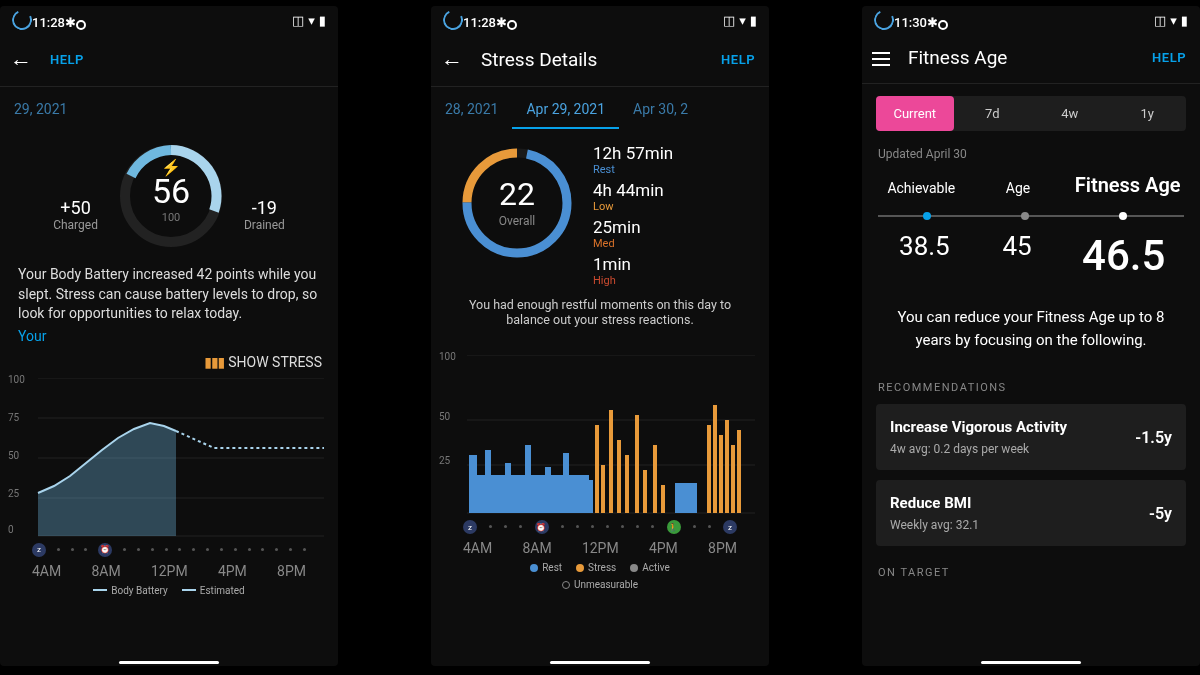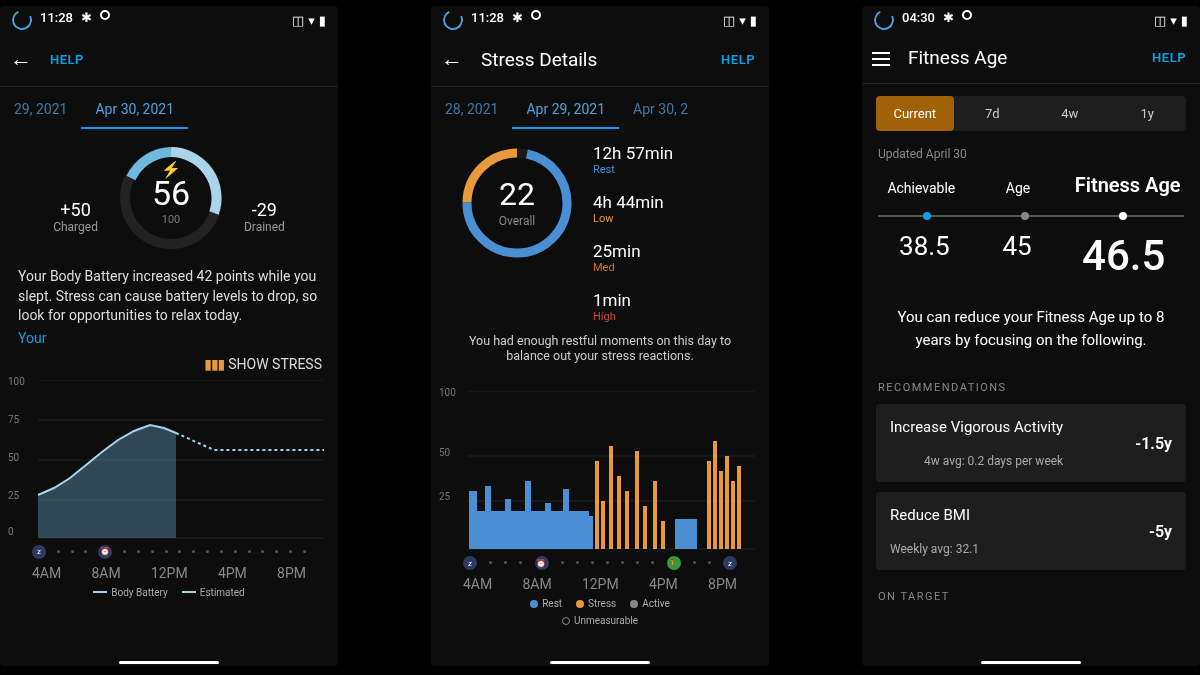--- a/index.html
+++ b/index.html
@@ -25,21 +25,21 @@
   
   .statusbar {
     height: 28px;
     display: flex;
     justify-content: space-between;
     align-items: center;
     padding: 0 12px;
     font-size: 13px;
     font-weight: 500;
   }
-  .sb-left { display: flex; align-items: flex-start; gap: 8px; }
+  .sb-left { display: flex; align-items: flex-end; }
   .sb-right { display: flex; align-items: center; gap: 4px; }
   .ring {
     width: 20px; height: 20px; border: 2px solid #4aa3e0; border-radius: 50%;
     border-top-color: transparent; transform: rotate(20deg);
   }
   .circ { width: 10px; height: 10px; border: 2px solid #fff; border-radius: 50%; }
   .fan { font-size: 13px; }
   
   .header {
     display: flex;
@@ -58,33 +58,33 @@
   .datetab { padding: 6px 14px 10px; color: #4aa3e0; }
   .datetab.dim { color: #3a7aa8; }
   .datetab.active { border-bottom: 2px solid #07a1e9; }
   
   .rangetabs {
     display: flex; margin: 12px 14px 0;
     background: #1e1e1e; border-radius: 4px;
     font-size: 13px;
   }
   .rangetab { flex: 1; text-align: center; padding: 10px 0; color: #ccc; }
-  .rangetab.active { background: #a16207; color: #fff; border-radius: 4px; }
+  .rangetab.active { background: #ec4899; color: #fff; border-radius: 4px; }
   
   .bb-row {
     display: flex; align-items: center; justify-content: center;
     gap: 18px; margin-top: 14px;
   }
   .side { text-align: center; }
   .side .num { font-size: 18px; margin-top: 36px; }
   .side .lbl { font-size: 12px; color: #999; }
   .gauge-svg { display: block; }
   
   .stress-row { display: flex; align-items:flex-start; gap: 16px; margin: 14px 0 0 26px; }
-  .stress-stats { display:flex; flex-direction:column; gap:16px; }
+  .stress-stats { display:flex; flex-direction:column; gap:4px; }
   .ss-val { font-size: 17px; }
   .ss-lbl { font-size: 11px; }
   .c-rest { color: #4a8fd3; }
   .c-low { color: #e89a3a; }
   .c-med { color: #d9722a; }
   .c-high { color: #c94a2f; }
   
   .desc {
     font-size: 14px; color: #ddd; line-height: 1.4;
     padding: 14px 18px 4px;
@@ -119,22 +119,22 @@
   .fage-dot { width:8px; height:8px; border-radius:50%; position:absolute; top:1px; transform:translateX(-50%); }
   .fage-nums { display:flex; padding: 6px 16px; }
   .fage-num { flex:1; text-align:center; font-size:26px; }
   .fage-num.big { font-size:42px; font-weight:500; flex:1.3; }
   .fage-desc { text-align:center; font-size:15px; padding: 20px 24px; line-height:1.5; }
   .sect-head { color:#888; font-size:11px; letter-spacing:1.5px; padding: 10px 16px 6px; }
   .card {
     background:#1e1e1e; margin: 4px 14px 10px; padding: 14px 14px;
     border-radius:4px; display:flex; justify-content:space-between; align-items:center;
   }
-  .card-left .ctitle { font-size:15px; font-weight:400; }
-  .card-left .csub { font-size:12px; color:#aaa; margin-top:18px;text-align:right; }
+  .card-left .ctitle { font-size:15px; font-weight:700; }
+  .card-left .csub { font-size:12px; color:#aaa; margin-top:6px; }
   .card .delta { font-size:16px; font-weight:600; }
   .nav-handle { position:absolute; bottom:2px; left:50%; transform:translateX(-50%); width:100px; height:3px; background:#fff; border-radius:2px; }
 </style>
 </head>
 <body>
 
 <div class="phone">
   <div class="statusbar">
     <div class="sb-left">
       <span class="ring"></span>
@@ -148,38 +148,37 @@
       <span>▮</span>
     </div>
   </div>
   <div class="header">
     <span class="back-arrow">←</span>
     <span class="help">HELP</span>
   </div>
   <div class="divider"></div>
   <div class="datetabs">
     <div class="datetab dim">29, 2021</div>
-    <div class="datetab active">Apr 30, 2021</div>
   </div>
 
   <div class="bb-row">
     <div class="side">
       <div class="num">+50</div>
       <div class="lbl">Charged</div>
     </div>
     <svg class="gauge-svg" width="110" height="110">
       <circle cx="55" cy="55" r="46" fill="none" stroke="#222" stroke-width="10"></circle>
       <path d="M55 9 A46 46 0 0 1 98 70" fill="none" stroke="#a9d4ec" stroke-width="10" stroke-linecap="butt"></path>
       <path d="M55 9 A46 46 0 0 0 15 35" fill="none" stroke="#6fb8df" stroke-width="10"></path>
       <text x="55" y="62" text-anchor="middle" fill="#fff" font-size="34">56</text>
       <text x="55" y="80" text-anchor="middle" fill="#777" font-size="11">100</text>
       <text x="55" y="32" text-anchor="middle" fill="#555" font-size="16">⚡</text>
     </svg>
     <div class="side">
-      <div class="num">-29</div>
+      <div class="num">-19</div>
       <div class="lbl">Drained</div>
     </div>
   </div>
 
   <div class="desc">Your Body Battery increased 42 points while you slept. Stress can cause battery levels to drop, so look for opportunities to relax today.</div>
   <span class="more">Your</span>
 
   <div class="show-stress">
     <span class="bars">▮▮▮</span><span>SHOW STRESS</span>
   </div>
@@ -389,21 +388,21 @@
         </div>
     </div>
   </div>
   <div class="nav-handle"></div>
 </div>
 
 <div class="phone">
   <div class="statusbar">
     <div class="sb-left">
       <span class="ring"></span>
-      <span>04:30</span>
+      <span>11:30</span>
       <span class="fan">✱</span>
       <span class="circ"></span>
     </div>
     <div class="sb-right">
       <span>◫</span>
       <span>▾</span>
       <span>▮</span>
     </div>
   </div>
   <div class="header">

